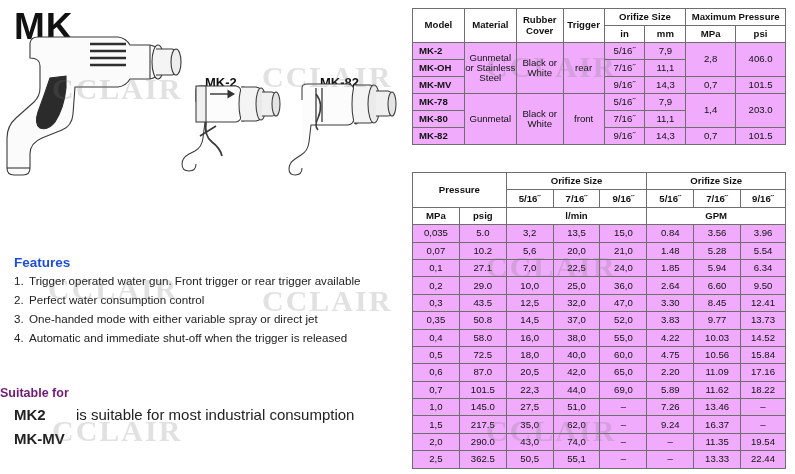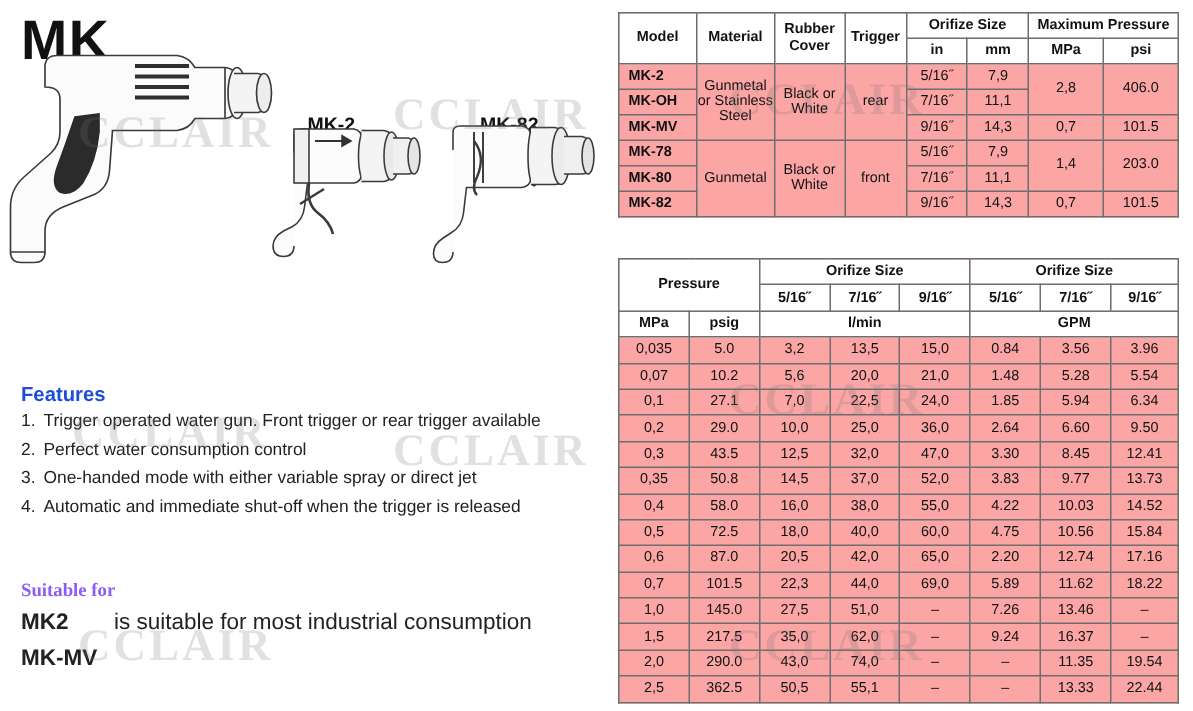--- a/index.html
+++ b/index.html
@@ -41,38 +41,38 @@
   .features-list {
     position: absolute; left: 14px; top: 274px; width: 385px;
     font-size: 11.6px; color: #222;
   }
   .features-list .li {
     display: flex; margin-bottom: 4.5px; line-height: 1.25;
   }
   .features-list .num { width: 15px; flex: none; }
 
   .suitable-head {
-    position: absolute; left: 14px; top: 386px;
-    font-size: 12.5px; font-weight: bold; color: #8b5cf6; font-family: Liberation Serif, serif;
+    position: absolute; left: 0; top: 386px;
+    font-size: 12.5px; font-weight: bold; color: #701a75;
   }
   .suitable-rows {
     position: absolute; left: 14px; top: 406px; width: 390px;
     font-size: 15px; color: #222;
   }
   .suitable-rows .srow { display: flex; margin-bottom: 7px; }
   .srow .k { width: 62px; flex: none; font-weight: bold; }
   .srow .v { flex: 1; }
 
   
   .tbl {
     position: absolute;
     border-collapse: collapse;
     font-size: 9.6px;
     color: #111;
-    background: #fca5a5;
+    background: #f0abfc;
   }
   .tbl td, .tbl th {
     border: 1px solid #6e6e6e;
     text-align: center;
     vertical-align: middle;
     padding: 0;
     font-weight: normal;
     line-height: 1.05;
   }
   .tbl th { font-weight: bold; background: #fff; }
@@ -380,21 +380,21 @@
         <td>10.56</td>
         <td>15.84</td>
       </tr>
       <tr>
         <td>0,6</td>
         <td>87.0</td>
         <td>20,5</td>
         <td>42,0</td>
         <td>65,0</td>
         <td>2.20</td>
-        <td>12.74</td>
+        <td>11.09</td>
         <td>17.16</td>
       </tr>
       <tr>
         <td>0,7</td>
         <td>101.5</td>
         <td>22,3</td>
         <td>44,0</td>
         <td>69,0</td>
         <td>5.89</td>
         <td>11.62</td>

